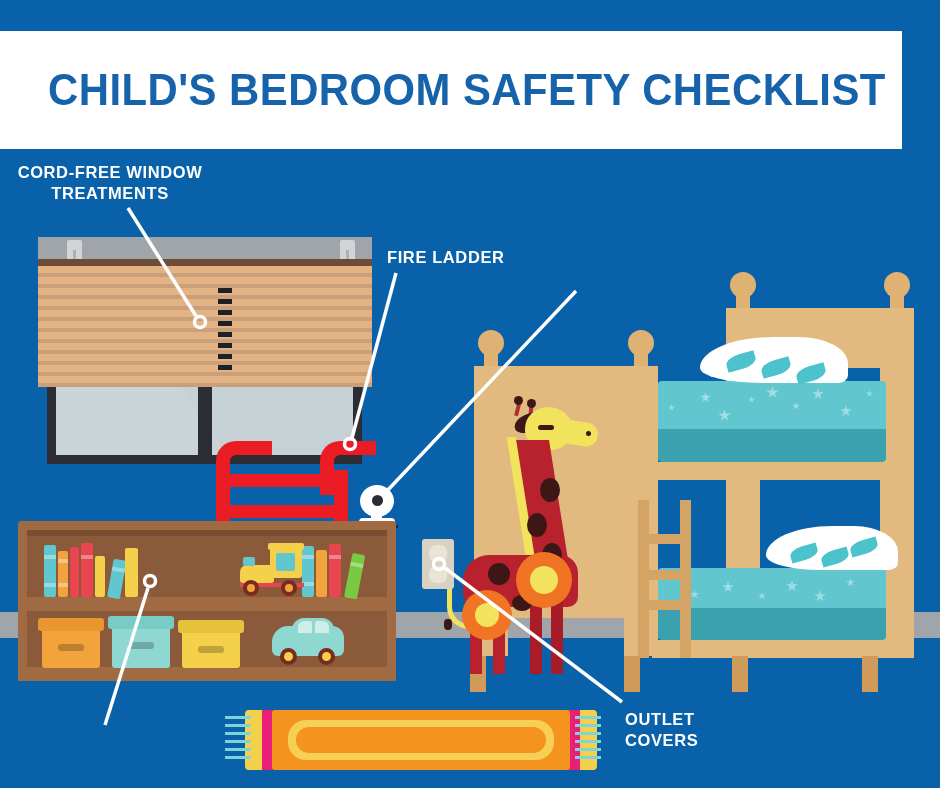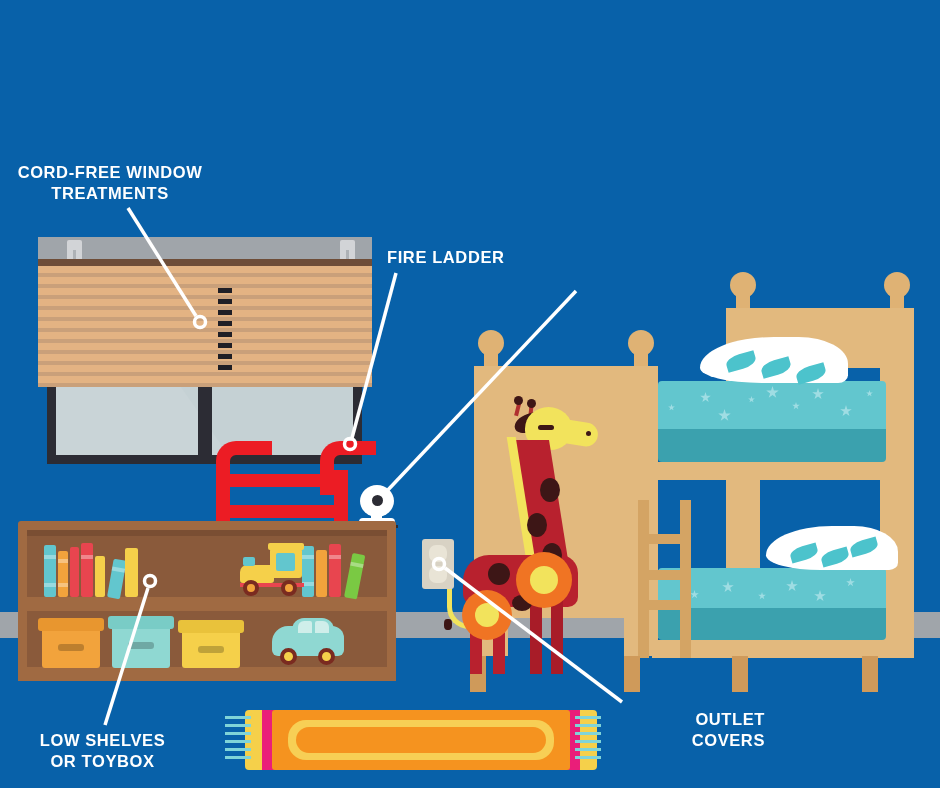--- a/index.html
+++ b/index.html
@@ -31,21 +31,21 @@
   
   .label{
     position:absolute;color:#ffffff;font-weight:bold;
     font-size:16.5px;line-height:21px;letter-spacing:.6px;
     text-transform:uppercase;white-space:pre-line;
   }
   .lbl-cord{left:10px;top:162px;width:200px;text-align:center;}
   .lbl-fire{left:387px;top:247px;width:130px;text-align:left;}
   .lbl-cam{left:570px;top:226px;width:130px;text-align:center;}
   .lbl-low{left:10px;top:730px;width:185px;text-align:center;}
-  .lbl-out{left:625px;top:709px;width:140px;text-align:right;}
+  .lbl-out{left:625px;top:709px;width:140px;text-align:left;}
 
   
   .leader{position:absolute;left:0;top:0;width:940px;height:788px;pointer-events:none;}
 
   
   .baseboard{position:absolute;left:0;top:612px;width:940px;height:26px;background:#a0a5aa;}
 
   
   .win-rod{position:absolute;left:38px;top:237px;width:334px;height:22px;background:#a0a5aa;}
   .win-bracket{position:absolute;top:240px;width:15px;height:44px;background:#d2d4d7;border-radius:2px;}
@@ -370,22 +370,23 @@
 
     <line x1="576" y1="291" x2="386" y2="492" stroke="#ffffff" stroke-width="3.5"></line>
 
     <line x1="105" y1="725" x2="148" y2="588" stroke="#ffffff" stroke-width="3.5"></line>
     <circle cx="150" cy="581" r="5.5" fill="none" stroke="#ffffff" stroke-width="3.5"></circle>
 
     <line x1="622" y1="702" x2="445" y2="568" stroke="#ffffff" stroke-width="3.5"></line>
     <circle cx="439" cy="564" r="5.5" fill="none" stroke="#ffffff" stroke-width="3.5"></circle>
   </svg>
 
+  <div class="banner">
+    <h1>CHILD'S BEDROOM SAFETY CHECKLIST</h1>
+  </div>
 
   <div class="label lbl-cord">CORD-FREE WINDOW
 TREATMENTS</div>
   <div class="label lbl-fire">FIRE LADDER</div>
-  <div class="label lbl-low">LOW SHELVES
-OR TOYBOX</div>
   <div class="label lbl-out">OUTLET
 COVERS</div>
 
 </div>
 
 </body></html>

